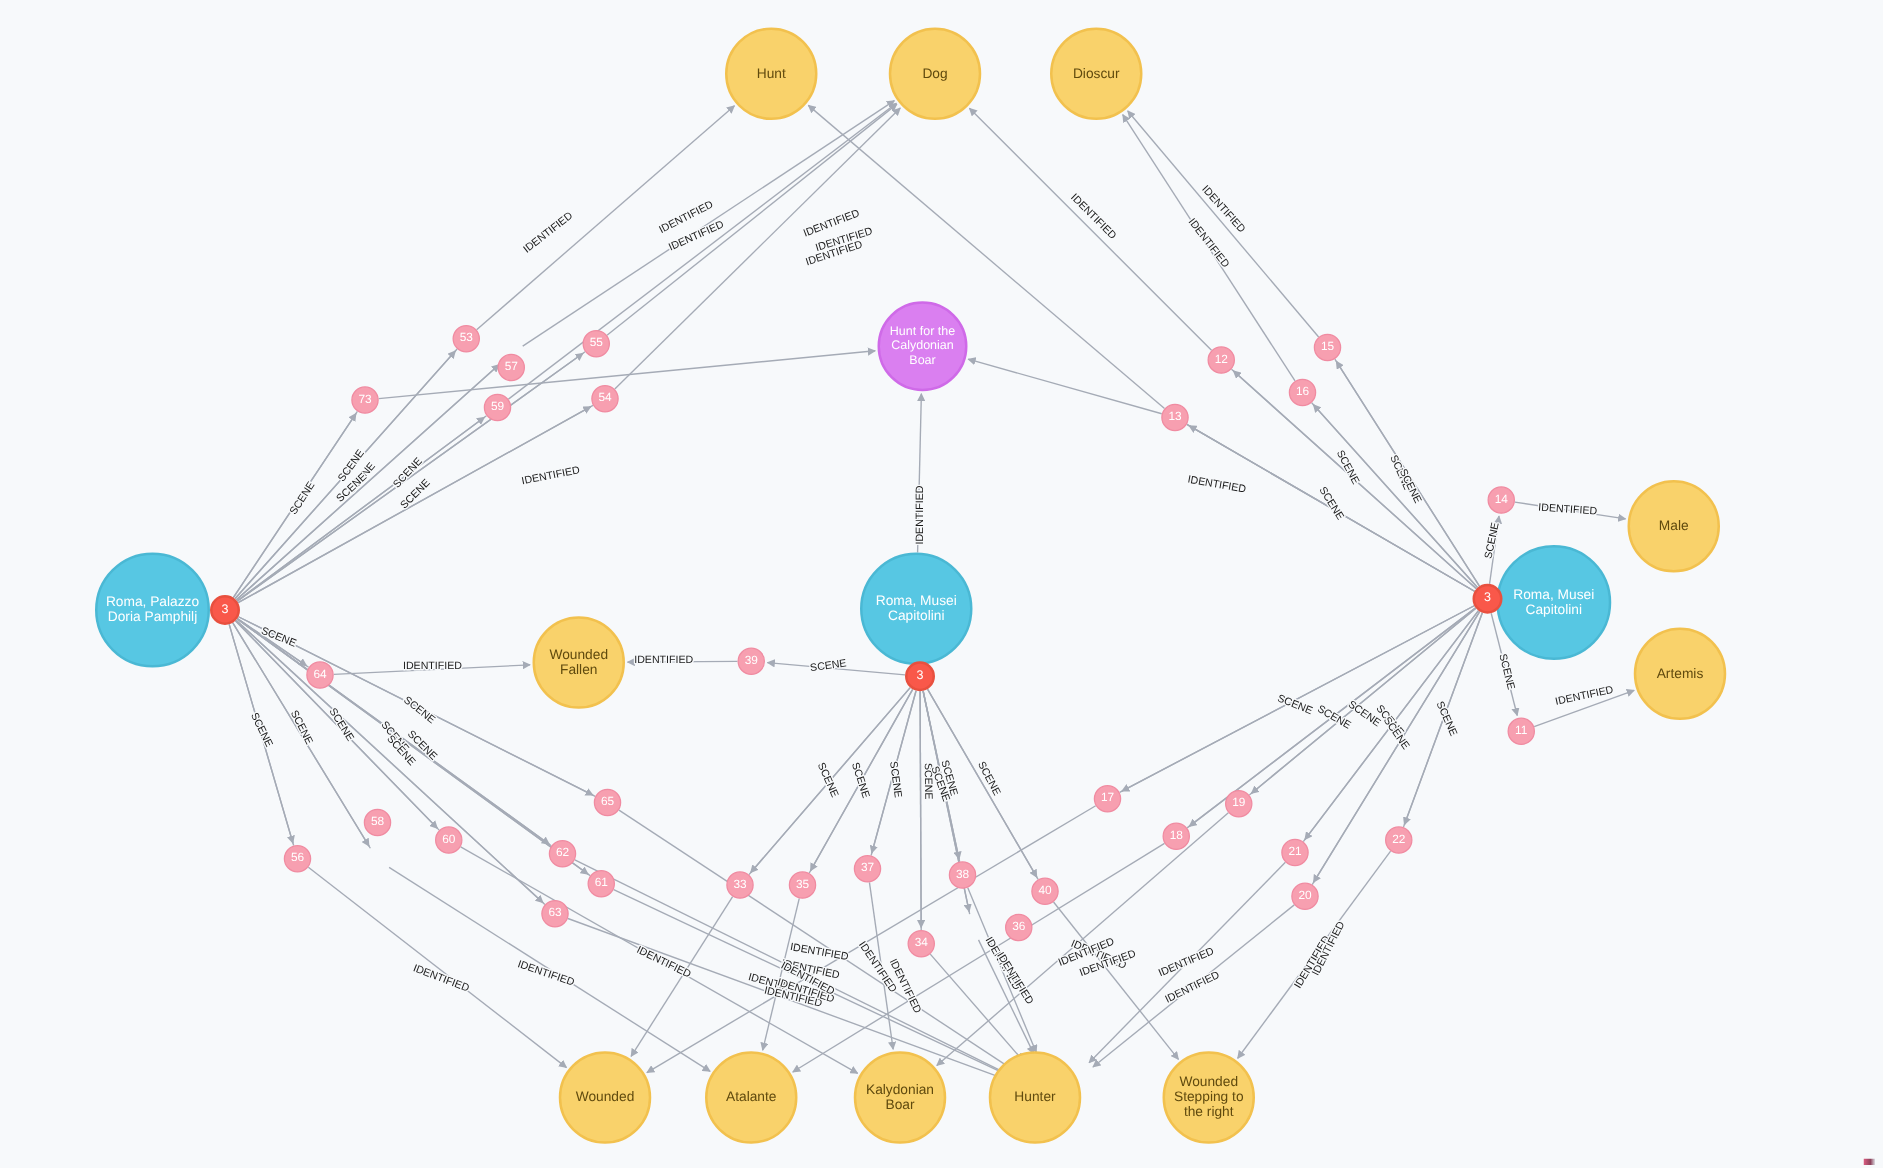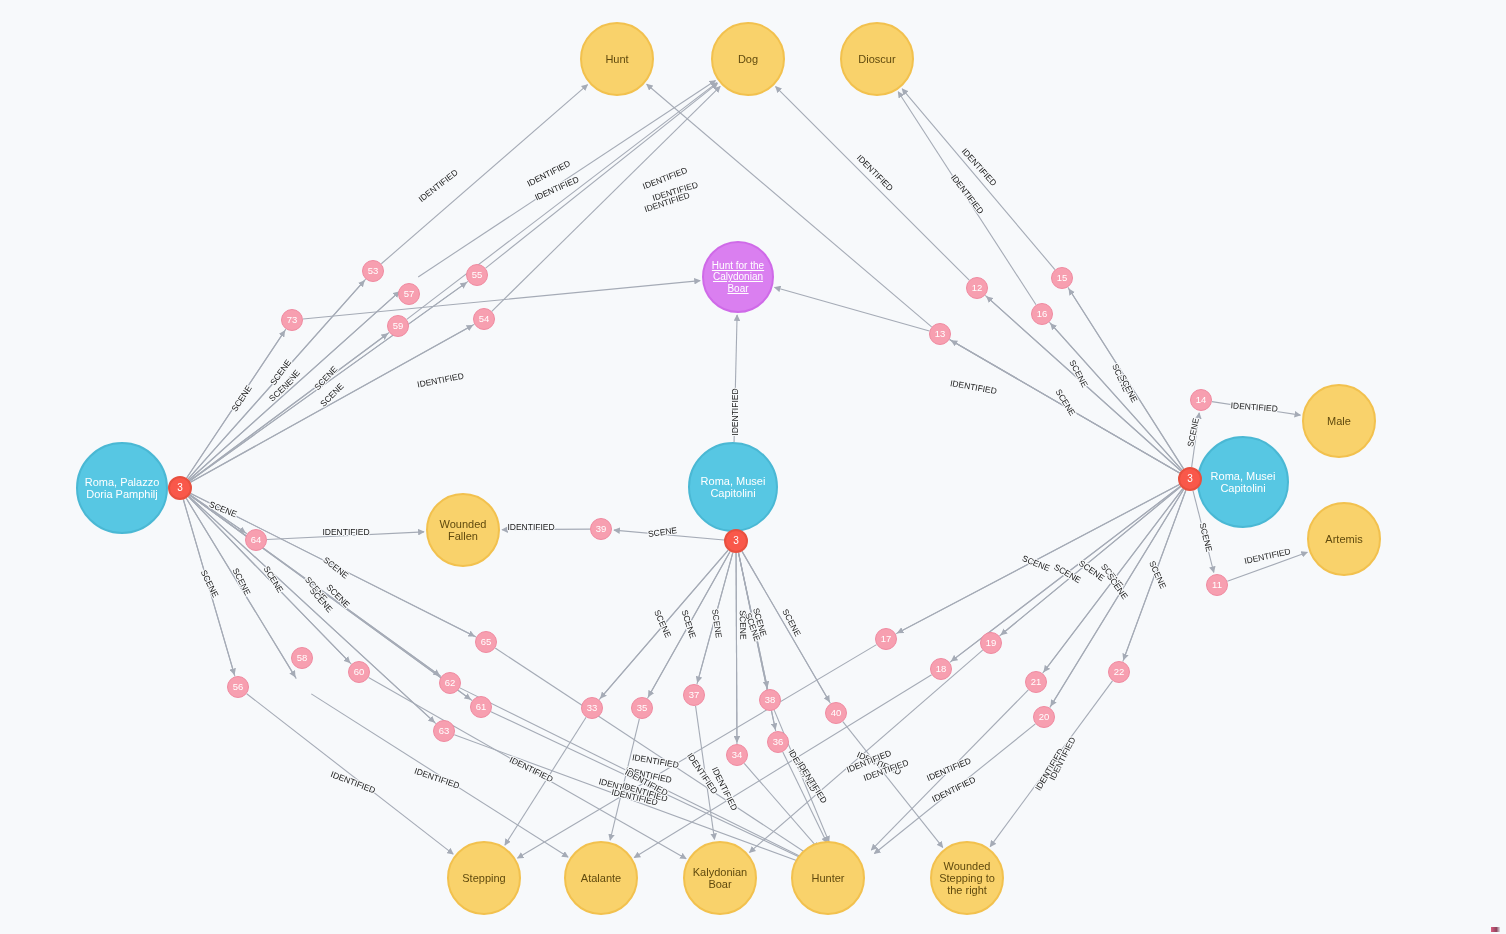--- a/index.html
+++ b/index.html
@@ -288,21 +288,21 @@
   <div id="node-layer">
       <div class="node node-big node-yellow" style="left: 580px; top: 22px; width: 74px; height: 74px;">
         <span class="node-label">Hunt</span>
       </div>
       <div class="node node-big node-yellow" style="left: 711px; top: 22px; width: 74px; height: 74px;">
         <span class="node-label">Dog</span>
       </div>
       <div class="node node-big node-yellow" style="left: 840px; top: 22px; width: 74px; height: 74px;">
         <span class="node-label">Dioscur</span>
       </div>
-      <div class="node node-big node-purple" style="left: 702px; top: 241px; width: 72px; height: 72px; text-decoration: underline;">
+      <div class="node node-big node-purple" style="left: 702px; top: 241px; width: 72px; height: 72px;">
         <span class="node-label">Hunt for the Calydonian Boar</span>
       </div>
       <div class="node node-big node-yellow" style="left: 1302px; top: 384px; width: 74px; height: 74px;">
         <span class="node-label">Male</span>
       </div>
       <div class="node node-big node-yellow" style="left: 1307px; top: 502px; width: 74px; height: 74px;">
         <span class="node-label">Artemis</span>
       </div>
       <div class="node node-big node-yellow" style="left: 426px; top: 493px; width: 74px; height: 74px;">
         <span class="node-label">Wounded Fallen</span>
@@ -310,21 +310,21 @@
       <div class="node node-big node-blue" style="left: 76px; top: 442px; width: 92px; height: 92px;">
         <span class="node-label">Roma, Palazzo Doria Pamphilj</span>
       </div>
       <div class="node node-big node-blue" style="left: 688px; top: 442px; width: 90px; height: 90px;">
         <span class="node-label">Roma, Musei Capitolini</span>
       </div>
       <div class="node node-big node-blue" style="left: 1197px; top: 436px; width: 92px; height: 92px;">
         <span class="node-label">Roma, Musei Capitolini</span>
       </div>
       <div class="node node-big node-yellow" style="left: 447px; top: 841px; width: 74px; height: 74px;">
-        <span class="node-label">Stepping</span>
+        <span class="node-label">Wounded</span>
       </div>
       <div class="node node-big node-yellow" style="left: 564px; top: 841px; width: 74px; height: 74px;">
         <span class="node-label">Atalante</span>
       </div>
       <div class="node node-big node-yellow" style="left: 683px; top: 841px; width: 74px; height: 74px;">
         <span class="node-label">Kalydonian Boar</span>
       </div>
       <div class="node node-big node-yellow" style="left: 791px; top: 841px; width: 74px; height: 74px;">
         <span class="node-label">Hunter</span>
       </div>
@@ -378,21 +378,21 @@
       </div>
       <div class="node node-pink" style="left: 581px; top: 697px; width: 22px; height: 22px; text-align: center;">
         <span class="node-label">33</span>
       </div>
       <div class="node node-pink" style="left: 726px; top: 744px; width: 22px; height: 22px;">
         <span class="node-label">34</span>
       </div>
       <div class="node node-pink" style="left: 631px; top: 697px; width: 22px; height: 22px;">
         <span class="node-label">35</span>
       </div>
-      <div class="node node-pink" style="left: 767px; top: 731px; width: 22px; height: 22px;">
+      <div class="node node-pink" style="left: 804px; top: 731px; width: 22px; height: 22px;">
         <span class="node-label">36</span>
       </div>
       <div class="node node-pink" style="left: 683px; top: 684px; width: 22px; height: 22px;">
         <span class="node-label">37</span>
       </div>
       <div class="node node-pink" style="left: 759px; top: 689px; width: 22px; height: 22px;">
         <span class="node-label">38</span>
       </div>
       <div class="node node-pink" style="left: 590px; top: 518px; width: 22px; height: 22px;">
         <span class="node-label">39</span>

